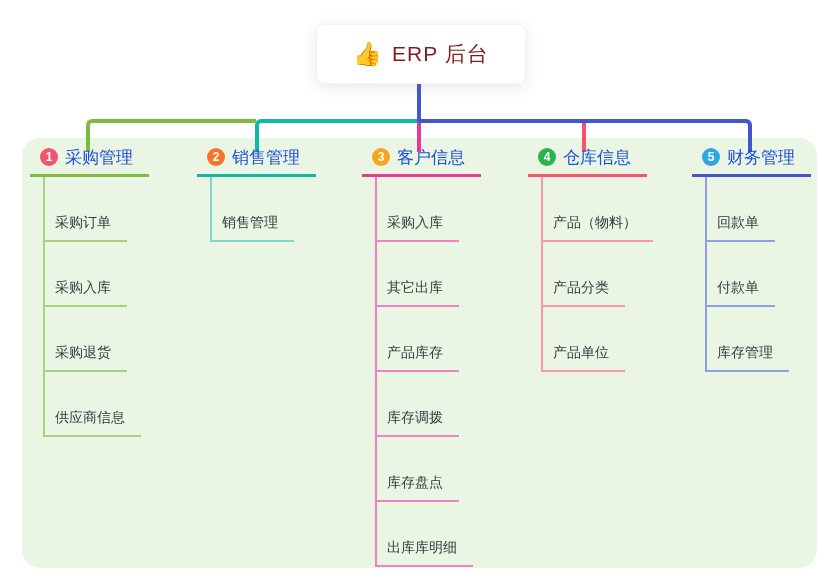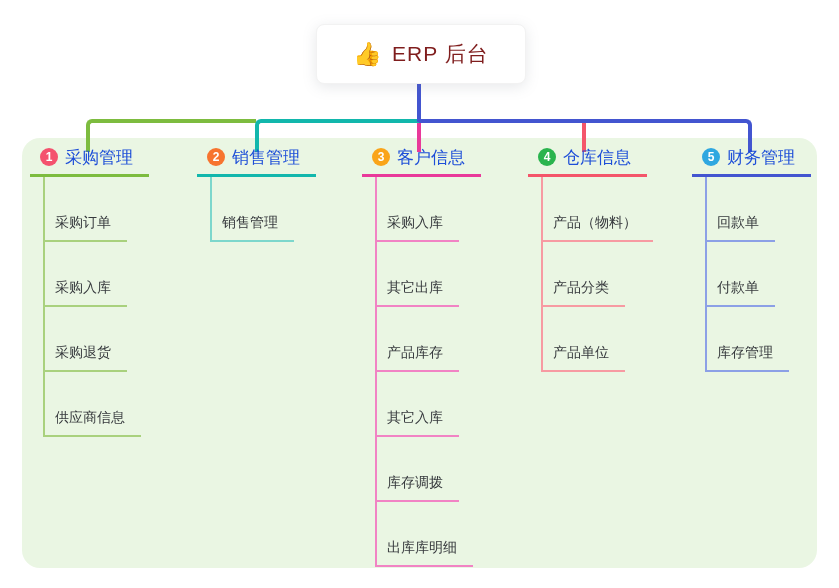--- a/index.html
+++ b/index.html
@@ -102,24 +102,24 @@
       <div class="child">
           <span class="clabel">采购入库</span>
         </div>
       <div class="child">
           <span class="clabel">其它出库</span>
         </div>
       <div class="child">
           <span class="clabel">产品库存</span>
         </div>
       <div class="child">
-          <span class="clabel">其它入库</span>
+          <span class="clabel">库存调拨</span>
         </div>
       <div class="child">
-          <span class="clabel">库存调拨</span>
+          <span class="clabel">库存盘点</span>
         </div>
       <div class="child">
           <span class="clabel">出库库明细</span>
         </div>
     </div>
   </div>
 
   <div class="branch b3" style="--c: #F4556A; --lc: #F79AA2; --bc: #2AB44E;">
     <div class="btitle">
       <span class="badge">4</span>

